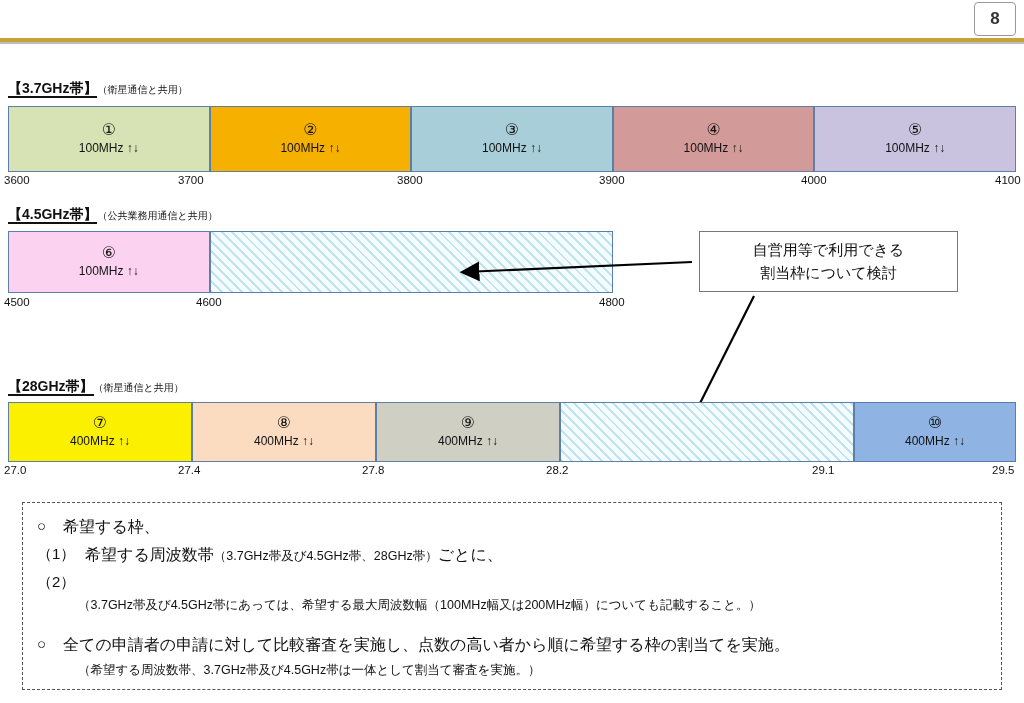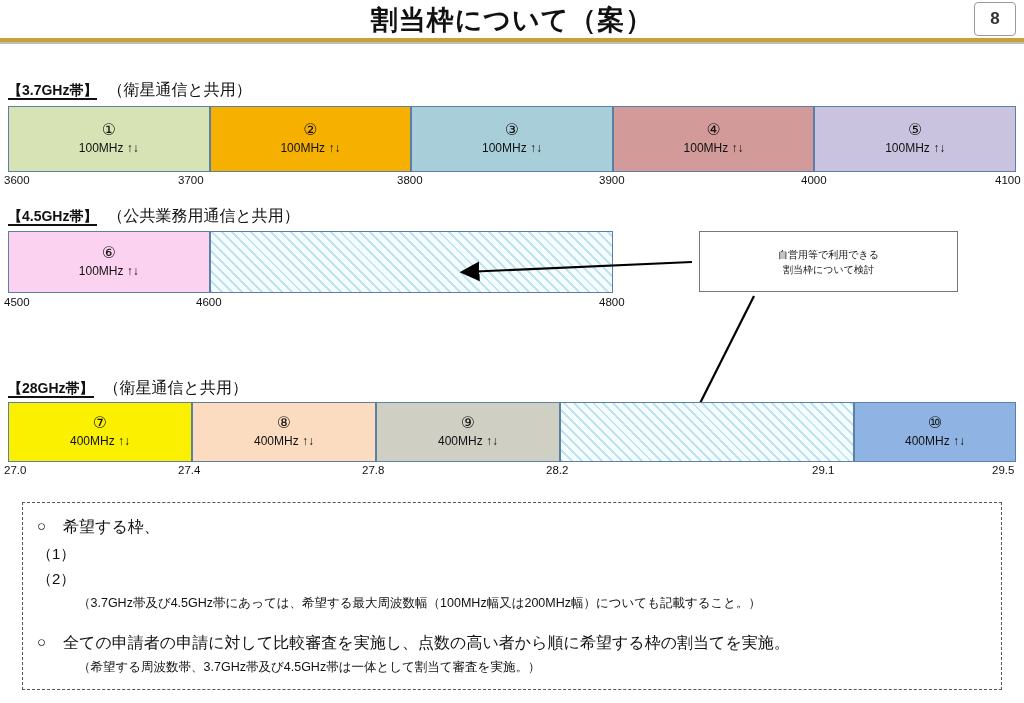--- a/index.html
+++ b/index.html
@@ -20,21 +20,21 @@
     border:1px solid #9a9a9a;border-radius:4px;background:#fff;
     display:flex;align-items:center;justify-content:center;
     font-size:17px;font-weight:bold;color:#333;
   }
   #rule-gold{position:absolute;left:0;top:38px;width:1024px;height:4px;background:#c8a13a;}
   #rule-gray{position:absolute;left:0;top:42px;width:1024px;height:2px;background:#bdbdbd;}
 
   
   .sec-label{position:absolute;font-size:14px;white-space:nowrap;}
   .sec-label b{font-weight:bold;border-bottom:2px solid #111;padding-bottom:0px;}
-  .sec-label .sub{font-size:16px;margin-left:10px;}
+  .sec-label .sub{font-size:10px;}
 
   
   .band-row{position:absolute;display:flex;}
   .blk{
     box-sizing:border-box;border:1px solid #5b7fa6;
     display:flex;flex-direction:column;align-items:center;justify-content:center;
     height:100%;
   }
   .blk .num{font-size:16px;line-height:1.15;}
   .blk .cap{font-size:12px;line-height:1.3;margin-top:2px;}
@@ -44,40 +44,39 @@
   }
   
   .axis{position:absolute;}
   .tick{position:absolute;font-size:11.5px;color:#111;}
 
   
   #callout{
     position:absolute;left:699px;top:231px;width:259px;height:61px;
     border:1px solid #777;background:#fff;box-sizing:border-box;
     display:flex;flex-direction:column;align-items:center;justify-content:center;
-    font-size:10px;line-height:1.5;
+    font-size:15px;line-height:1.5;
   }
   
   #note{
     position:absolute;left:22px;top:502px;width:980px;height:188px;
     border:1px dashed #555;box-sizing:border-box;padding:12px 14px 8px 14px;
   }
   .nl{display:flex;align-items:flex-start;margin-bottom:3px;}
   .nl .bullet{width:26px;flex:none;font-size:15px;line-height:1.5;}
   .nl .txt{font-size:16px;line-height:1.55;}
   .nl .txt .sm{font-size:12.5px;}
   .sub-note{font-size:12.5px;margin:1px 0 6px 41px;line-height:1.5;}
   .gap{height:12px;}
   svg{position:absolute;left:0;top:0;pointer-events:none;}
 </style>
 </head>
 <body>
 
 <div id="header">
-  <div id="title">割当枠について（案）</div>
   <div id="page-badge">8</div>
 </div>
 <div id="rule-gold"></div>
 <div id="rule-gray"></div>
 
 <div class="sec-label" style="left:8px;top:80px;">
   <b>【3.7GHz帯】</b><span class="sub">（衛星通信と共用）</span>
 </div>
 
 <div class="band-row" style="left:8px;top:106px;width:1008px;height:66px;">
@@ -175,20 +174,21 @@
   <span class="tick" style="left:992px;">29.5</span>
 </div>
 
 <div id="note">
   <div class="nl">
     <span class="bullet">○</span>
     <span class="txt">希望する枠、</span>
   </div>
   <div class="nl">
     <span class="bullet" style="width:48px;">（1）</span>
+    <span class="txt"><span>希望する周波数帯</span><span class="sm">（3.7GHz帯及び4.5GHz帯、28GHz帯）</span><span>ごとに、</span></span>
   </div>
   <div class="nl">
     <span class="bullet" style="width:48px;">（2）</span>
   </div>
   <div class="sub-note">（3.7GHz帯及び4.5GHz帯にあっては、希望する最大周波数幅（100MHz幅又は200MHz幅）についても記載すること。）</div>
   <div class="gap"></div>
   <div class="nl">
     <span class="bullet">○</span>
     <span class="txt">全ての申請者の申請に対して比較審査を実施し、点数の高い者から順に希望する枠の割当てを実施。</span>
   </div>

